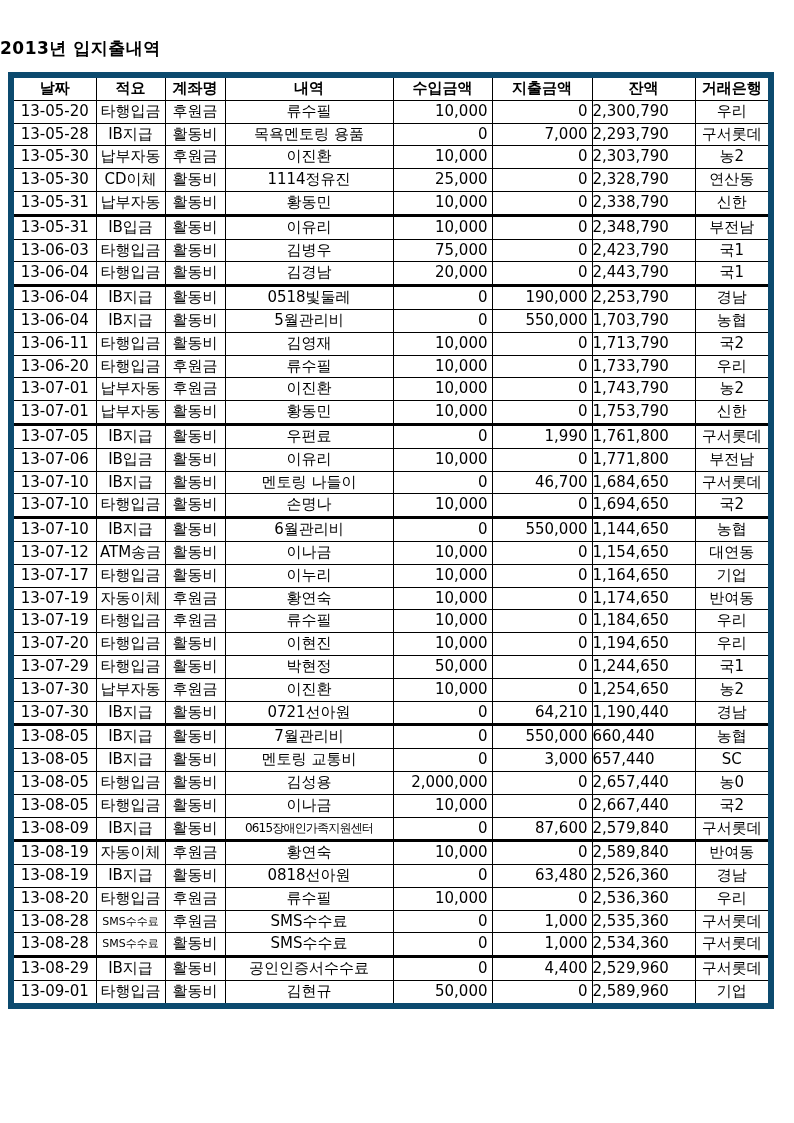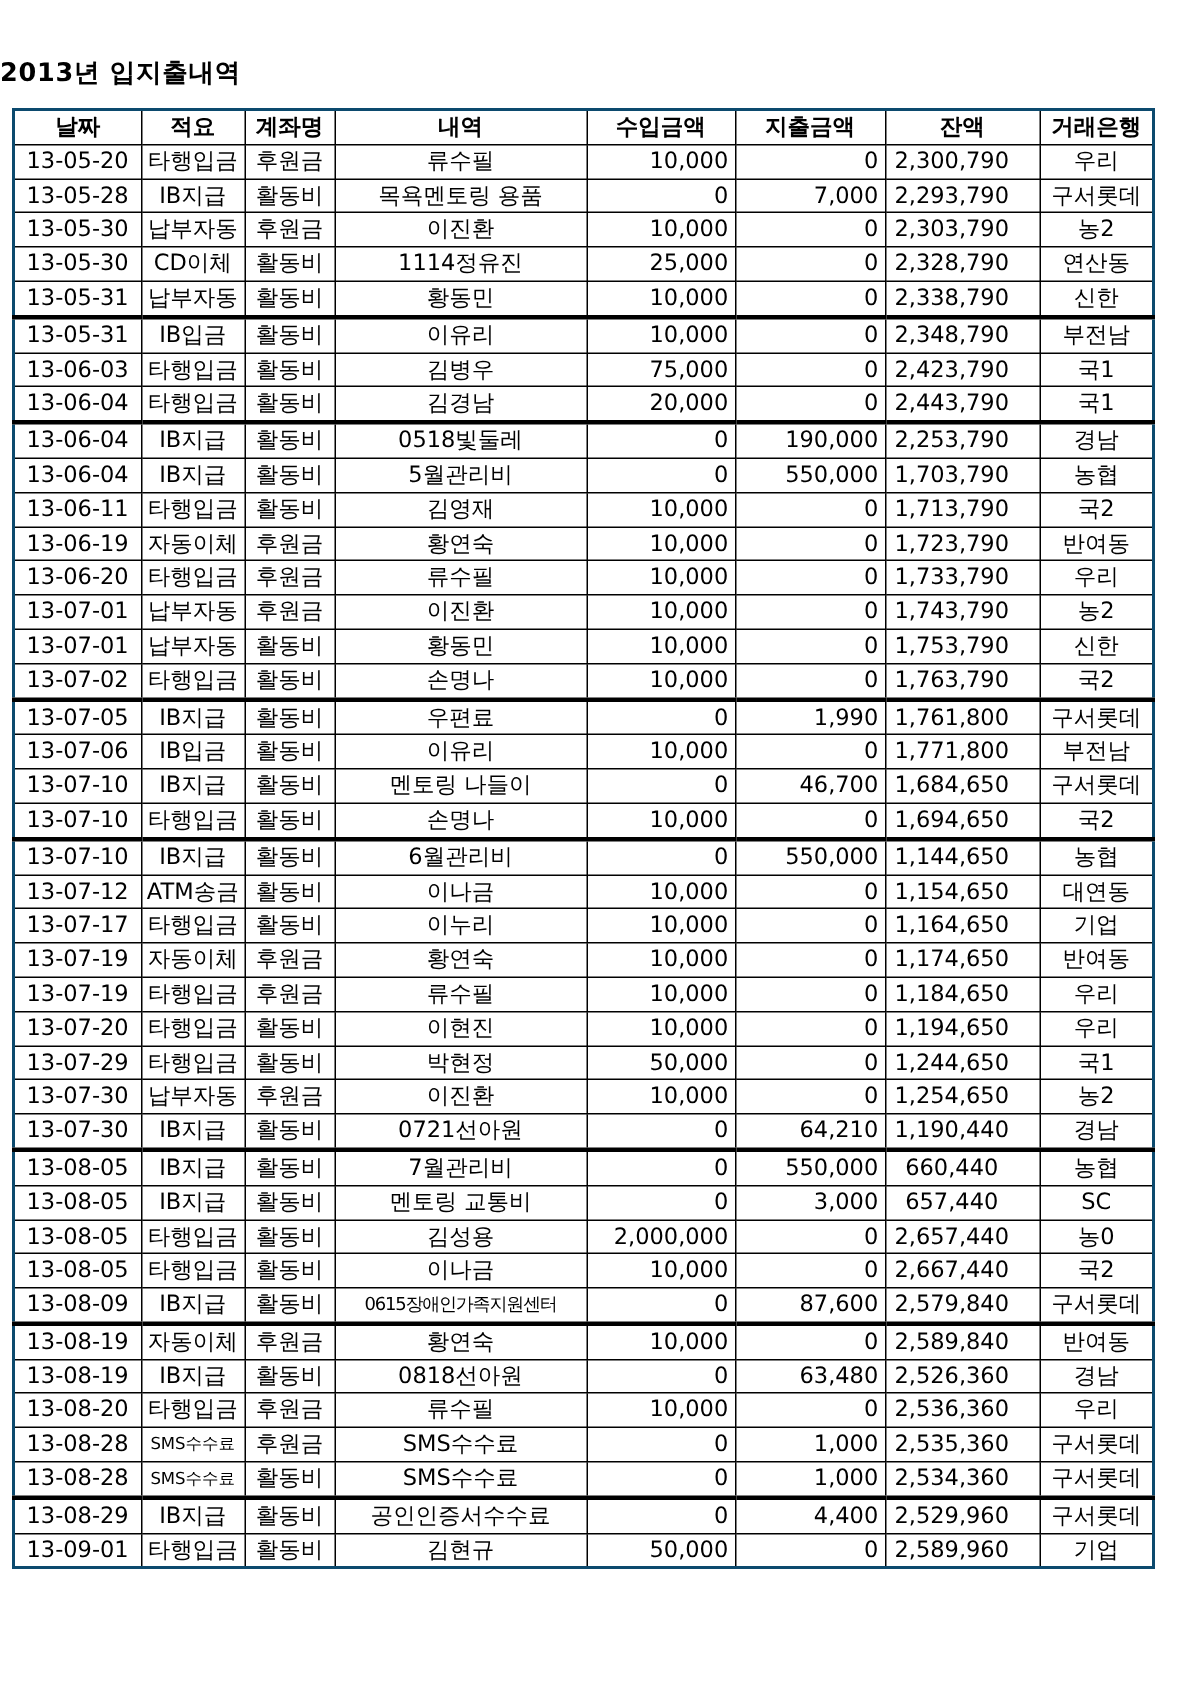--- a/index.html
+++ b/index.html
@@ -16,39 +16,39 @@
     font-size: 17px;
     padding-top: 37px;
     letter-spacing: 0.5px;
   }
   table.ledger {
     position: absolute;
     left: 8px; top: 72px;
     width: 760px;
     border-collapse: collapse;
     table-layout: fixed;
-    border: 2px solid #0c4a6e;
+    border: 6px solid #0c4a6e;
   }
   th, td {
     border: 1px solid #000;
     height: 21.8px;
     font-size: 15px;
     line-height: 21.8px;
     padding: 0;
     overflow: hidden;
     white-space: nowrap;
   }
   th {
     font-weight: bold;
     text-align: center;
   }
   tr.thick-top th, tr.thick-top td { border-top: 3px solid #000; }
   .c-date, .c-type, .c-account, .c-desc, .c-bank { text-align: center; }
   .c-num { text-align: right; padding-right: 4px; }
-  .c-bal { text-align: center; padding-right: 14px; }
+  .c-bal { text-align: left; padding-right: 14px; }
   td.small { font-size: 11px; }
   td.condense { font-size: 12px; letter-spacing: -0.8px; }
 </style>
 </head>
 <body>
 
 <div class="title">2013년 입지출내역</div>
 
 <table class="ledger">
   <colgroup>
@@ -178,30 +178,20 @@
         <td class="c-date">13-06-11</td>
         <td class="c-type">타행입금</td>
         <td class="c-account">활동비</td>
         <td class="c-desc">김영재</td>
         <td class="c-num">10,000</td>
         <td class="c-num">0</td>
         <td class="c-bal">1,713,790</td>
         <td class="c-bank">국2</td>
       </tr>
       <tr>
-        <td class="c-date">13-06-19</td>
-        <td class="c-type">자동이체</td>
-        <td class="c-account">후원금</td>
-        <td class="c-desc">황연숙</td>
-        <td class="c-num">10,000</td>
-        <td class="c-num">0</td>
-        <td class="c-bal">1,723,790</td>
-        <td class="c-bank">반여동</td>
-      </tr>
-      <tr>
         <td class="c-date">13-06-20</td>
         <td class="c-type">타행입금</td>
         <td class="c-account">후원금</td>
         <td class="c-desc">류수필</td>
         <td class="c-num">10,000</td>
         <td class="c-num">0</td>
         <td class="c-bal">1,733,790</td>
         <td class="c-bank">우리</td>
       </tr>
       <tr>
@@ -216,30 +206,20 @@
       </tr>
       <tr>
         <td class="c-date">13-07-01</td>
         <td class="c-type">납부자동</td>
         <td class="c-account">활동비</td>
         <td class="c-desc">황동민</td>
         <td class="c-num">10,000</td>
         <td class="c-num">0</td>
         <td class="c-bal">1,753,790</td>
         <td class="c-bank">신한</td>
-      </tr>
-      <tr>
-        <td class="c-date">13-07-02</td>
-        <td class="c-type">타행입금</td>
-        <td class="c-account">활동비</td>
-        <td class="c-desc">손명나</td>
-        <td class="c-num">10,000</td>
-        <td class="c-num">0</td>
-        <td class="c-bal">1,763,790</td>
-        <td class="c-bank">국2</td>
       </tr>
       <tr class="thick-top">
         <td class="c-date">13-07-05</td>
         <td class="c-type">IB지급</td>
         <td class="c-account">활동비</td>
         <td class="c-desc">우편료</td>
         <td class="c-num">0</td>
         <td class="c-num">1,990</td>
         <td class="c-bal">1,761,800</td>
         <td class="c-bank">구서롯데</td>

